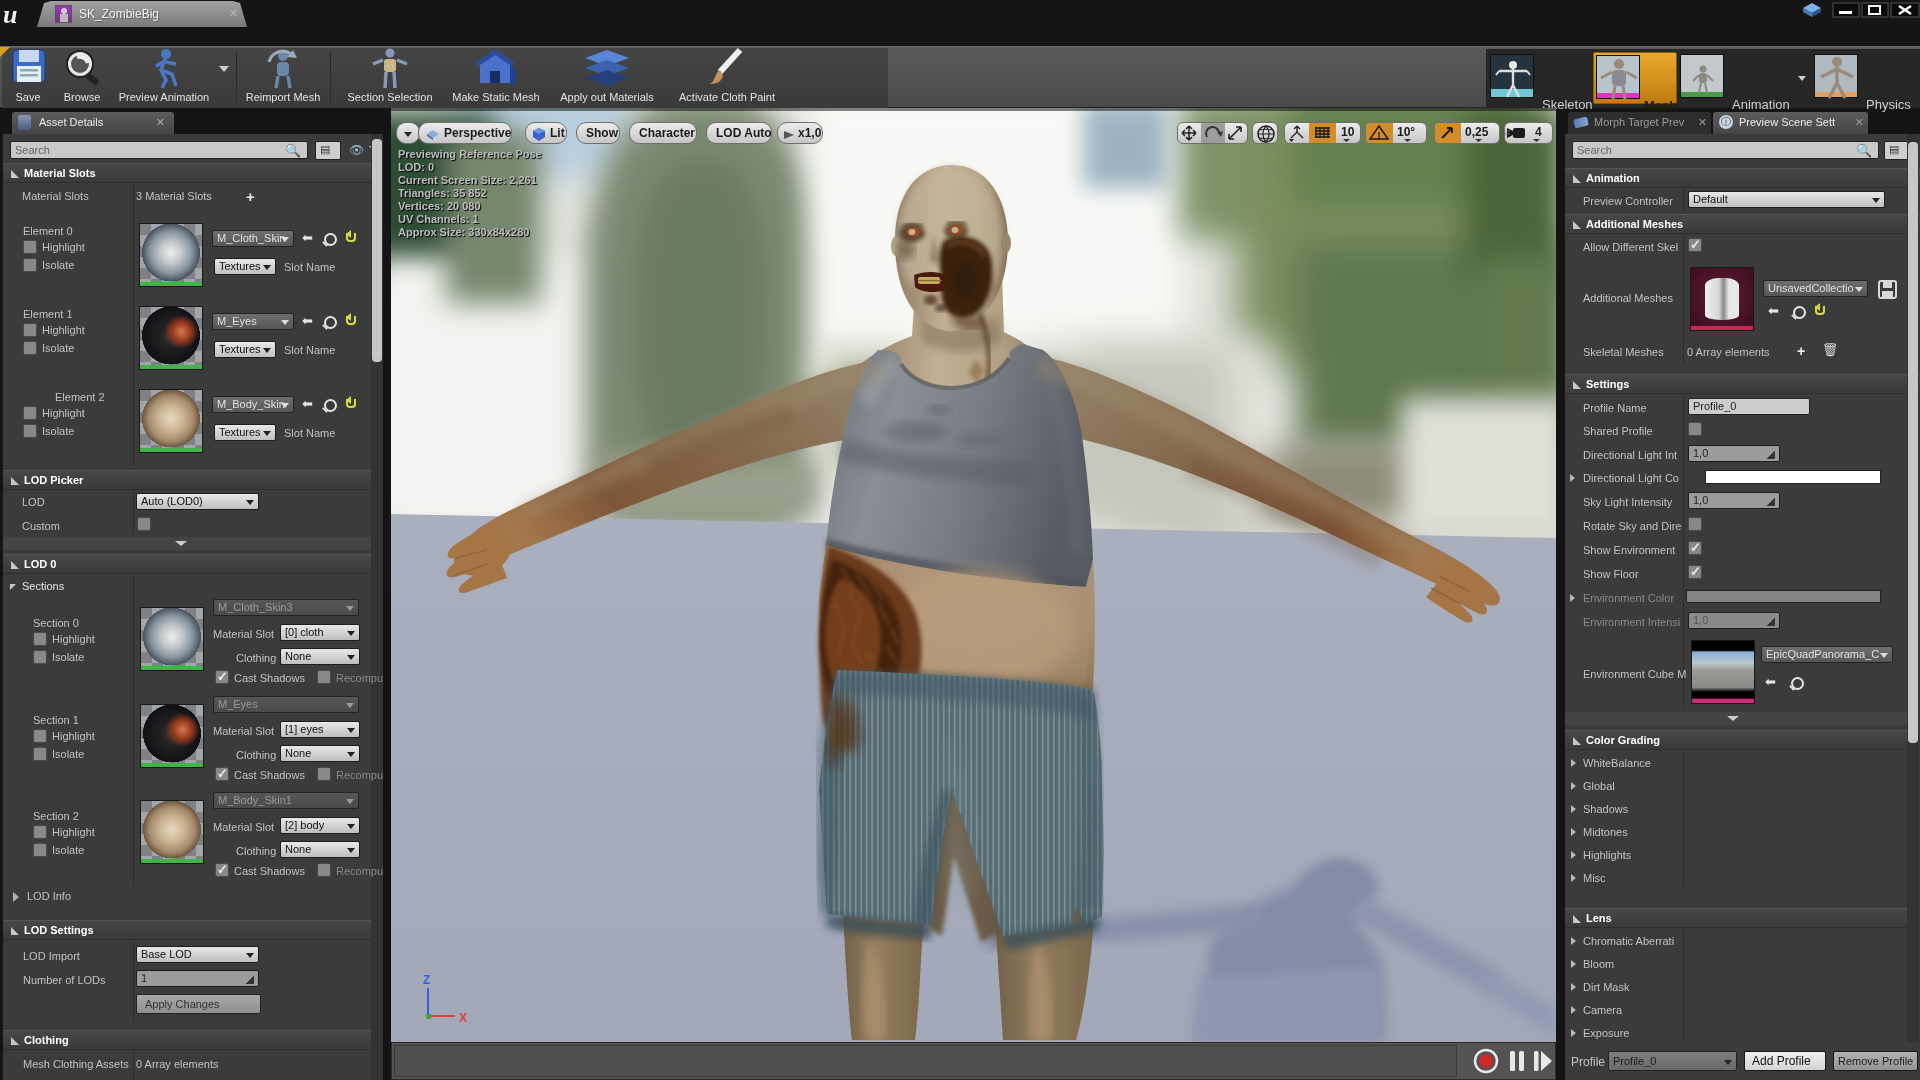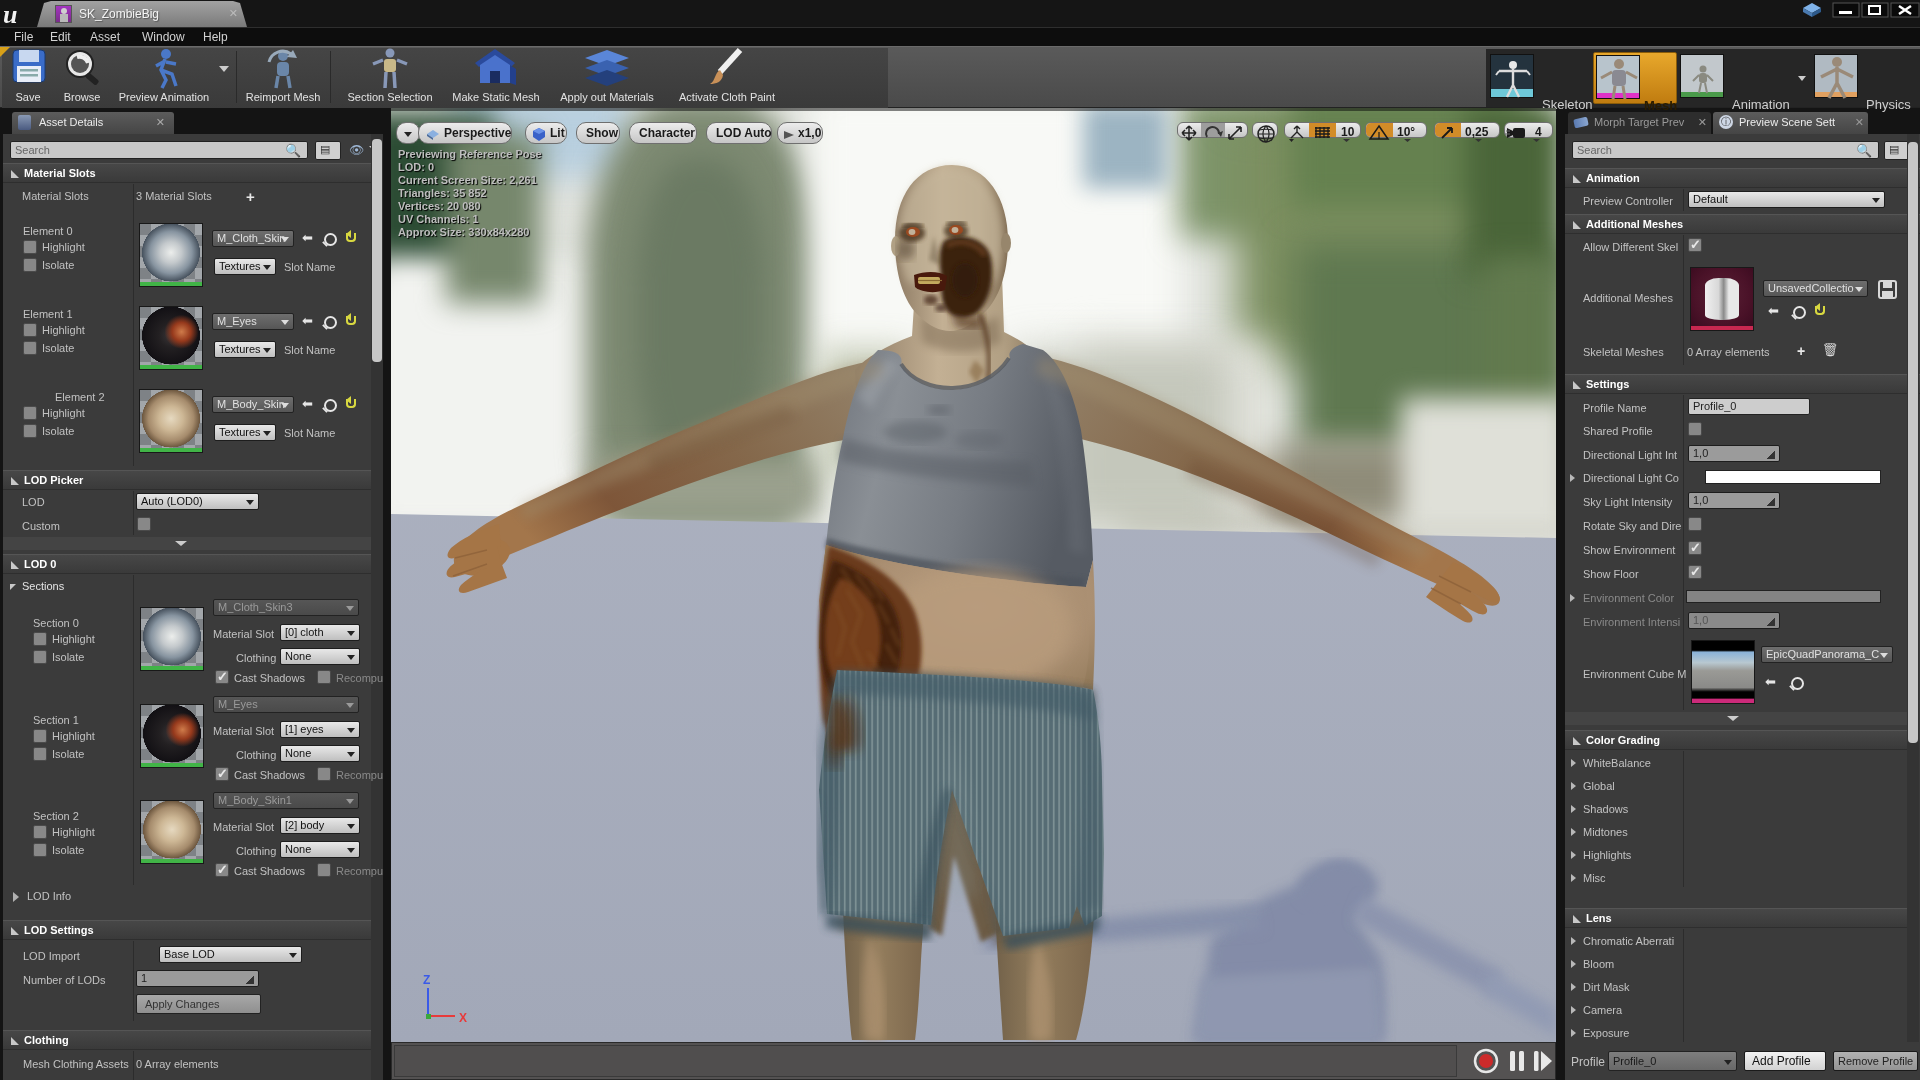--- a/index.html
+++ b/index.html
@@ -65,47 +65,40 @@
 .thcyl:after { background:#c82850 !important; }
 .thcyl:before { content:""; position:absolute; left:14px; top:10px; width:34px; height:42px; background:linear-gradient(90deg,#f0f0f0 0%,#d8d8d8 40%,#8a8a8a 55%,#e8e8e8 70%); border-radius:40% 40% 45% 45% / 18% 18% 12% 12%; }
 .thpano { background:linear-gradient(#000 0%,#000 15%, #8ab2d8 18%, #b8c8d0 35%, #9a9a96 48%, #8a8a88 75%, #000 82%, #000 92%, #c82878 94%, #c82878 100%); }
 .thpano:after { background:#cc2a7a !important; }
 
 #viewport { left:391px; top:108px; width:1165px; height:934px; background:#c7cbcd; overflow:hidden; }
 #viewport .bg { position:absolute; }
 #floor { position:absolute; left:0; top:0; width:1165px; height:934px; background:linear-gradient(#b0b5c3,#a2a8b8); clip-path:polygon(0px 406px,1165px 430px,1165px 934px,0px 934px); }
 .vpbtn { position:absolute; top:14px; height:22px; white-space:nowrap; background:linear-gradient(#ececec,#c6c6c6); border:1px solid #6f6f6f; border-radius:10px; color:#1a1a1a; font-size:12px; font-weight:bold; padding:3px 9px 0 9px; }
 #stats { position:absolute; left:7px; top:40px; font-size:11px; font-weight:bold; color:#bdbdbd; line-height:13px; text-shadow:1px 1px 1px #000; }
-.vpico { position:absolute; top:14px; height:16px; background:linear-gradient(#ececec,#c6c6c6); border:1px solid #6f6f6f; border-radius:6px; padding:1px 0 0 1px; }
+.vpico { position:absolute; top:14px; height:22px; background:linear-gradient(#ececec,#c6c6c6); border:1px solid #6f6f6f; border-radius:6px; padding:1px 0 0 1px; }
 .vpseg { position:absolute; top:0; bottom:0; }
 .vpseg.orange { background:#d28c28; }
 .vpseg.pressed { background:#9d9d9d; }
 #timeline { left:391px; top:1042px; width:1165px; height:38px; background:#545252; border:1px solid #2a2a2a; }
 #botrow { left:1565px; top:1042px; width:355px; height:38px; background:#3b3b3b; }
 </style>
 </head>
 <body>
 <div id="root">
   <div id="titlebar" class="abs"></div>
   <div id="ulogo" class="abs">u</div>
   <div id="doctab" class="abs">
       <div class="ticon">
         <span style="position:absolute;left:5px;top:2px;width:6px;height:6px;background:#cfcfcf;border-radius:50%;"></span>
         <span style="position:absolute;left:4px;top:8px;width:8px;height:8px;background:#b9b9b9;"></span>
       </div>
       <div class="tlabel">SK_ZombieBig</div>
       <div class="tx">✕</div>
     </div>
-  <div id="menubar" class="abs">
-    <div class="mitem" style="left:14px;">File</div>
-    <div class="mitem" style="left:50px;">Edit</div>
-    <div class="mitem" style="left:90px;">Asset</div>
-    <div class="mitem" style="left:142px;">Window</div>
-    <div class="mitem" style="left:203px;">Help</div>
-  </div>
   <div id="winbtns" class="abs" style="left:1800px;top:2px;width:120px;height:16px;">
     <svg width="120" height="16">
       <polygon points="3,6 12,1 21,6 12,11" fill="#7fb2e8"></polygon>
         <polygon points="3,6 12,11 12,15 3,10" fill="#4a7ab0"></polygon>
         <polygon points="21,6 12,11 12,15 21,10" fill="#2d5a8c"></polygon>
       <rect x="33" y="1" width="26" height="14" fill="#0a0a0a" stroke="#555"></rect>
         <rect x="39" y="9" width="13" height="3" fill="#fff"></rect>
       <rect x="62" y="1" width="26" height="14" fill="#0a0a0a" stroke="#555"></rect>
         <rect x="69" y="4" width="11" height="8" fill="none" stroke="#fff" stroke-width="2"></rect>
       <rect x="91" y="1" width="28" height="14" fill="#0a0a0a" stroke="#555"></rect>
@@ -330,21 +323,21 @@
     <div class="cb on" style="left:212px;top:729px;"></div>
       <div class="plabel" style="left:231px;top:731px;">Cast Shadows</div>
     <div class="cb" style="left:314px;top:729px;"></div>
       <div class="plabel pgrey" style="left:333px;top:731px;">Recompute</div>
     <div class="plabel" style="left:24px;top:756px;">LOD Info</div>
     <span style="position:absolute;left:10px;top:758px;border-left:6px solid transparent;border-top:5px solid transparent;border-bottom:5px solid transparent;border-left-color:#b0b0b0;"></span>
 
     <div class="cathead" style="top:786px;width:368px;">LOD Settings</div>
     <div class="vline" style="left:130px;top:807px;height:80px;"></div>
     <div class="plabel" style="left:20px;top:816px;">LOD Import</div>
-    <div class="dd" style="left:133px;top:812px;width:143px;margin-left:23px;">Base LOD<span class="arr"></span></div>
+    <div class="dd" style="left:133px;top:812px;width:123px;">Base LOD<span class="arr"></span></div>
     <div class="plabel" style="left:20px;top:840px;">Number of LODs</div>
     <div class="spin" style="left:133px;top:836px;width:123px;">1<span class="spinico"></span></div>
     <div style="position:absolute;left:133px;top:860px;width:125px;height:20px;background:linear-gradient(#a8a8a8,#8f8f8f);border:1px solid #222;border-radius:2px;font-size:11px;color:#333;padding:3px 0 0 8px;">Apply Changes</div>
 
     <div class="cathead" style="top:896px;width:368px;">Clothing</div>
     <div class="vline" style="left:130px;top:917px;height:29px;"></div>
     <div class="plabel" style="left:20px;top:924px;">Mesh Clothing Assets</div>
     <div class="plabel" style="left:133px;top:924px;">0 Array elements</div>
   </div>
   <div class="paneltab inactive" style="left:1568px; top:112px; width:143px;">

